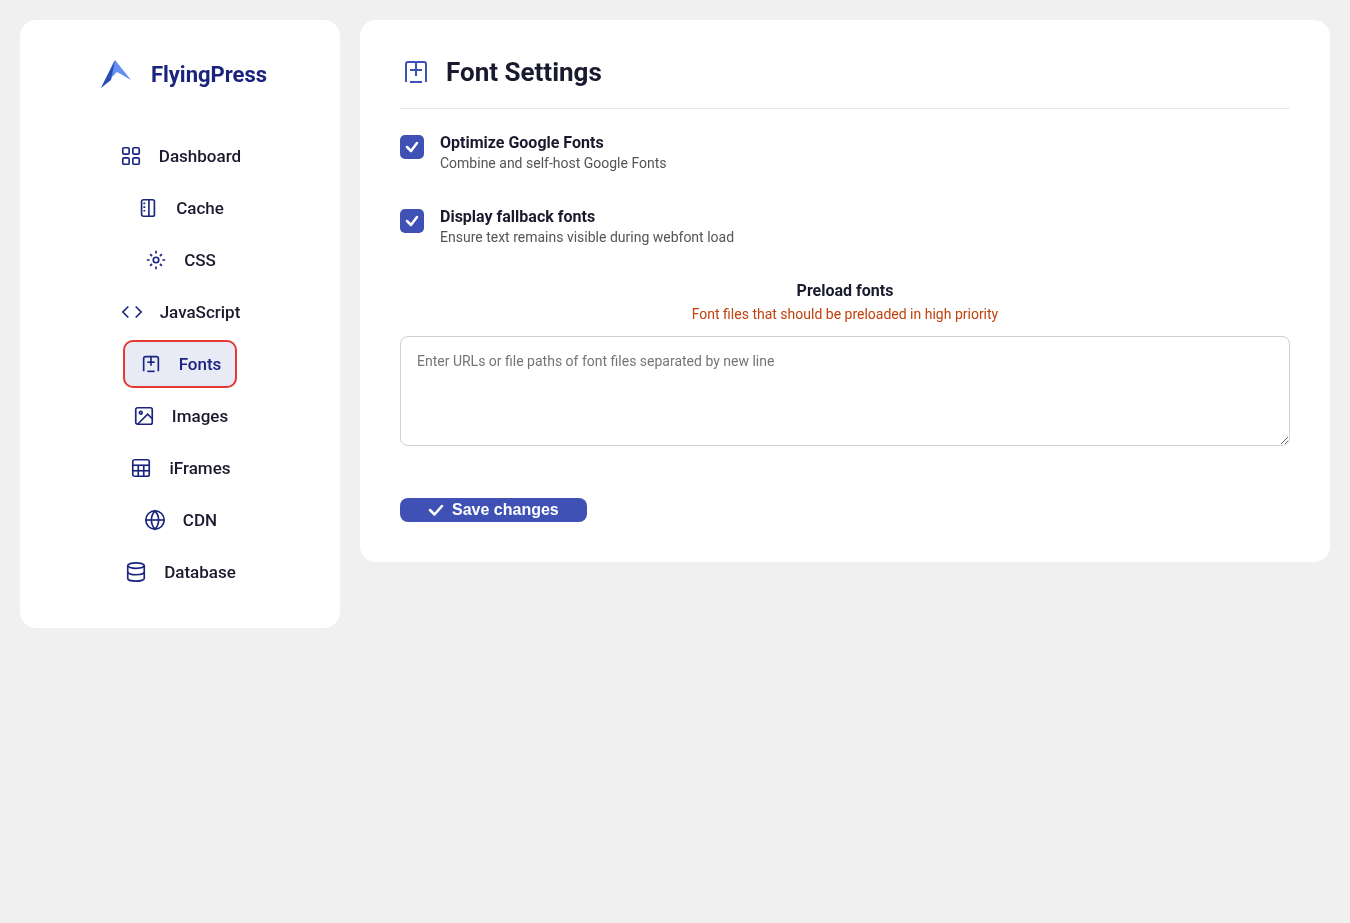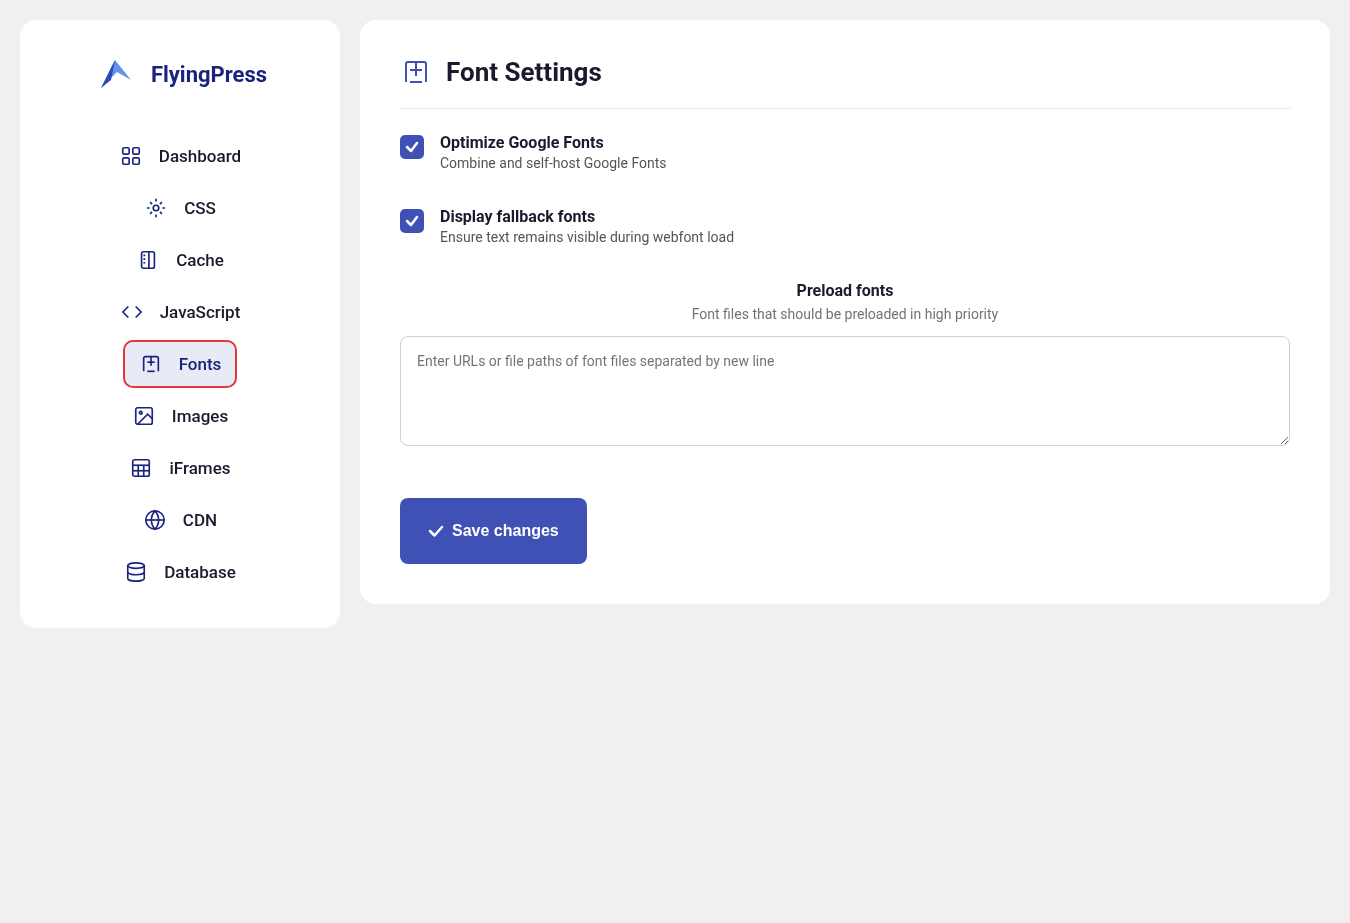--- a/index.html
+++ b/index.html
@@ -185,21 +185,21 @@
     }
 
     .preload-title {
       font-size: 16px;
       font-weight: 700;
       color: #1a1a2e;
     }
 
     .preload-desc {
       font-size: 14px;
-      color: #737373;
+      color: #c2410c;
       margin-bottom: 8px;
     }
 
     .preload-textarea {
       width: 100%;
       min-height: 110px;
       border: 1.5px solid #d0d0d0;
       border-radius: 8px;
       padding: 16px;
       font-size: 14px;
@@ -211,21 +211,21 @@
     }
 
     .save-button {
       display: flex;
       align-items: center;
       gap: 8px;
       background: #3f51b5;
       color: white;
       border: none;
       border-radius: 8px;
-      padding: 24px 28px;
+      padding: 3px 28px;
       font-size: 16px;
       font-weight: 600;
       cursor: pointer;
       margin-top: 16px;
       width: fit-content;
     }
 
     .save-button svg {
       width: 16px;
       height: 16px;
@@ -251,37 +251,37 @@
         <rect x="3" y="14" width="7" height="7" rx="1.5"></rect>
         <rect x="14" y="14" width="7" height="7" rx="1.5"></rect>
       </svg>
     </span>
     <span>Dashboard</span>
   </div>
 
   <div class="nav-item">
     <span class="nav-icon">
       <svg viewBox="0 0 24 24" fill="none" stroke="currentColor" stroke-width="1.8">
+        <path d="M7 3h10a2 2 0 0 1 2 2v14a2 2 0 0 1-2 2H7a2 2 0 0 1-2-2V5a2 2 0 0 1 2-2z"></path>
+        <path d="M7 7h2M7 11h2M7 15h2"></path>
+        <path d="M13 3v18"></path>
+      </svg>
+    </span>
+    <span>Cache</span>
+  </div>
+
+  <div class="nav-item">
+    <span class="nav-icon">
+      <svg viewBox="0 0 24 24" fill="none" stroke="currentColor" stroke-width="1.8">
         <circle cx="12" cy="12" r="3"></circle>
         <path d="M12 2v3M12 19v3M2 12h3M19 12h3"></path>
         <path d="M5.6 5.6l2.1 2.1M16.3 16.3l2.1 2.1M5.6 18.4l2.1-2.1M16.3 7.7l2.1-2.1"></path>
       </svg>
     </span>
     <span>CSS</span>
-  </div>
-
-  <div class="nav-item">
-    <span class="nav-icon">
-      <svg viewBox="0 0 24 24" fill="none" stroke="currentColor" stroke-width="1.8">
-        <path d="M7 3h10a2 2 0 0 1 2 2v14a2 2 0 0 1-2 2H7a2 2 0 0 1-2-2V5a2 2 0 0 1 2-2z"></path>
-        <path d="M7 7h2M7 11h2M7 15h2"></path>
-        <path d="M13 3v18"></path>
-      </svg>
-    </span>
-    <span>Cache</span>
   </div>
 
   <div class="nav-item">
     <span class="nav-icon">
       <svg viewBox="0 0 24 24" fill="none" stroke="currentColor" stroke-width="1.8">
         <polyline points="16 18 22 12 16 6"></polyline>
         <polyline points="8 6 2 12 8 18"></polyline>
       </svg>
     </span>
     <span>JavaScript</span>

